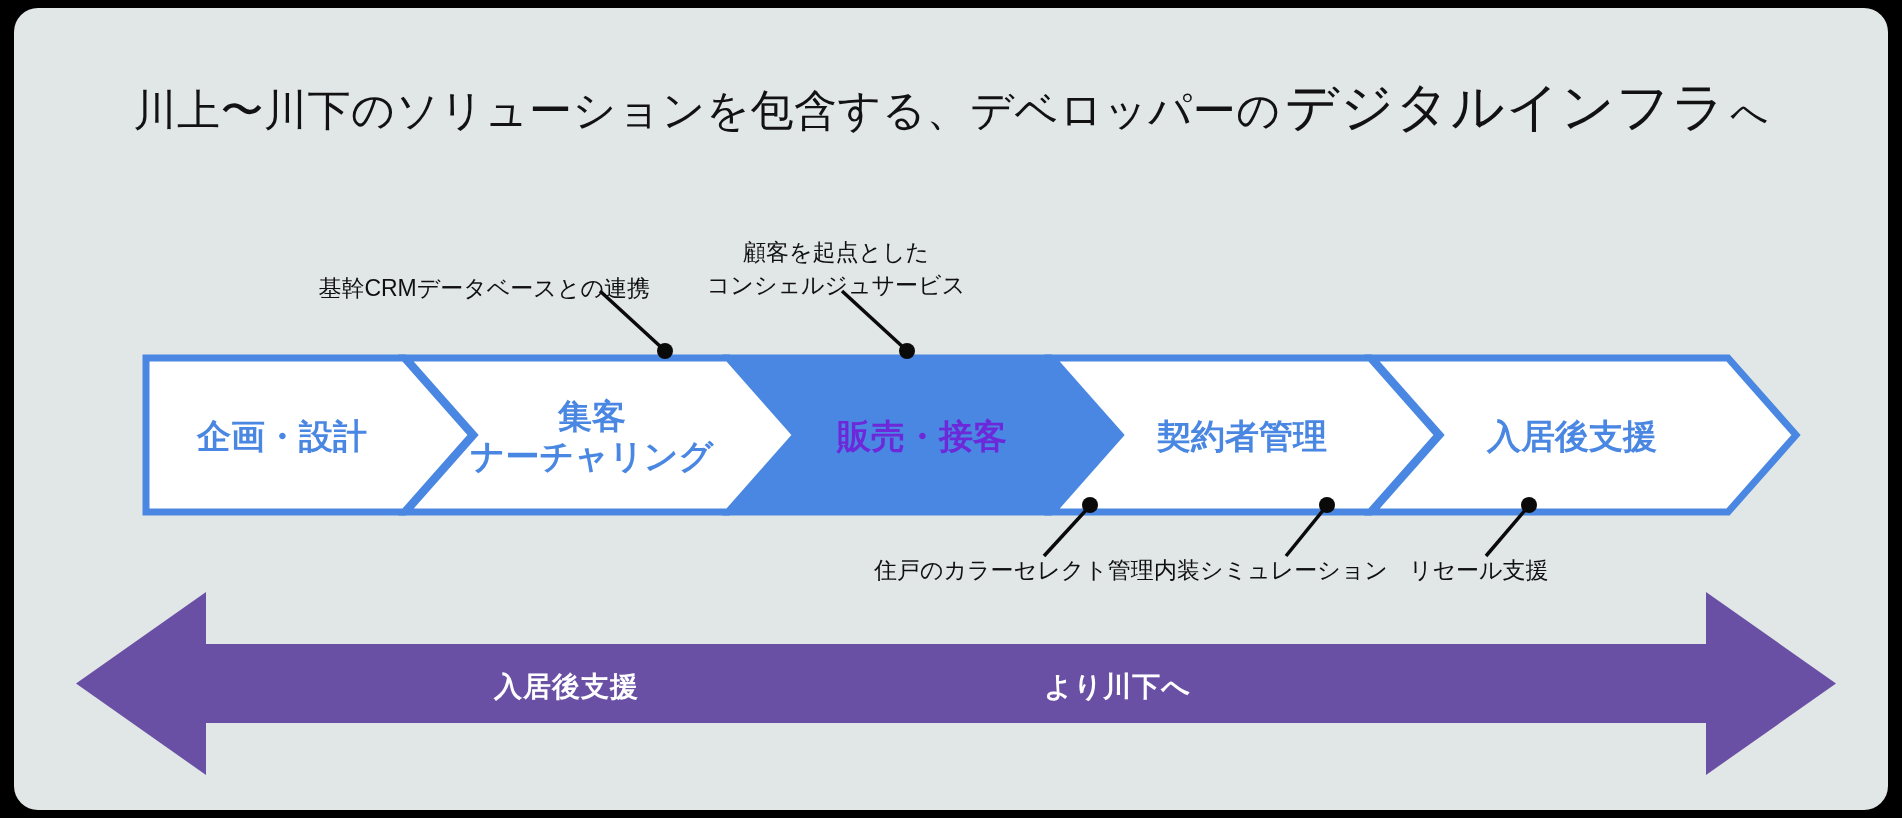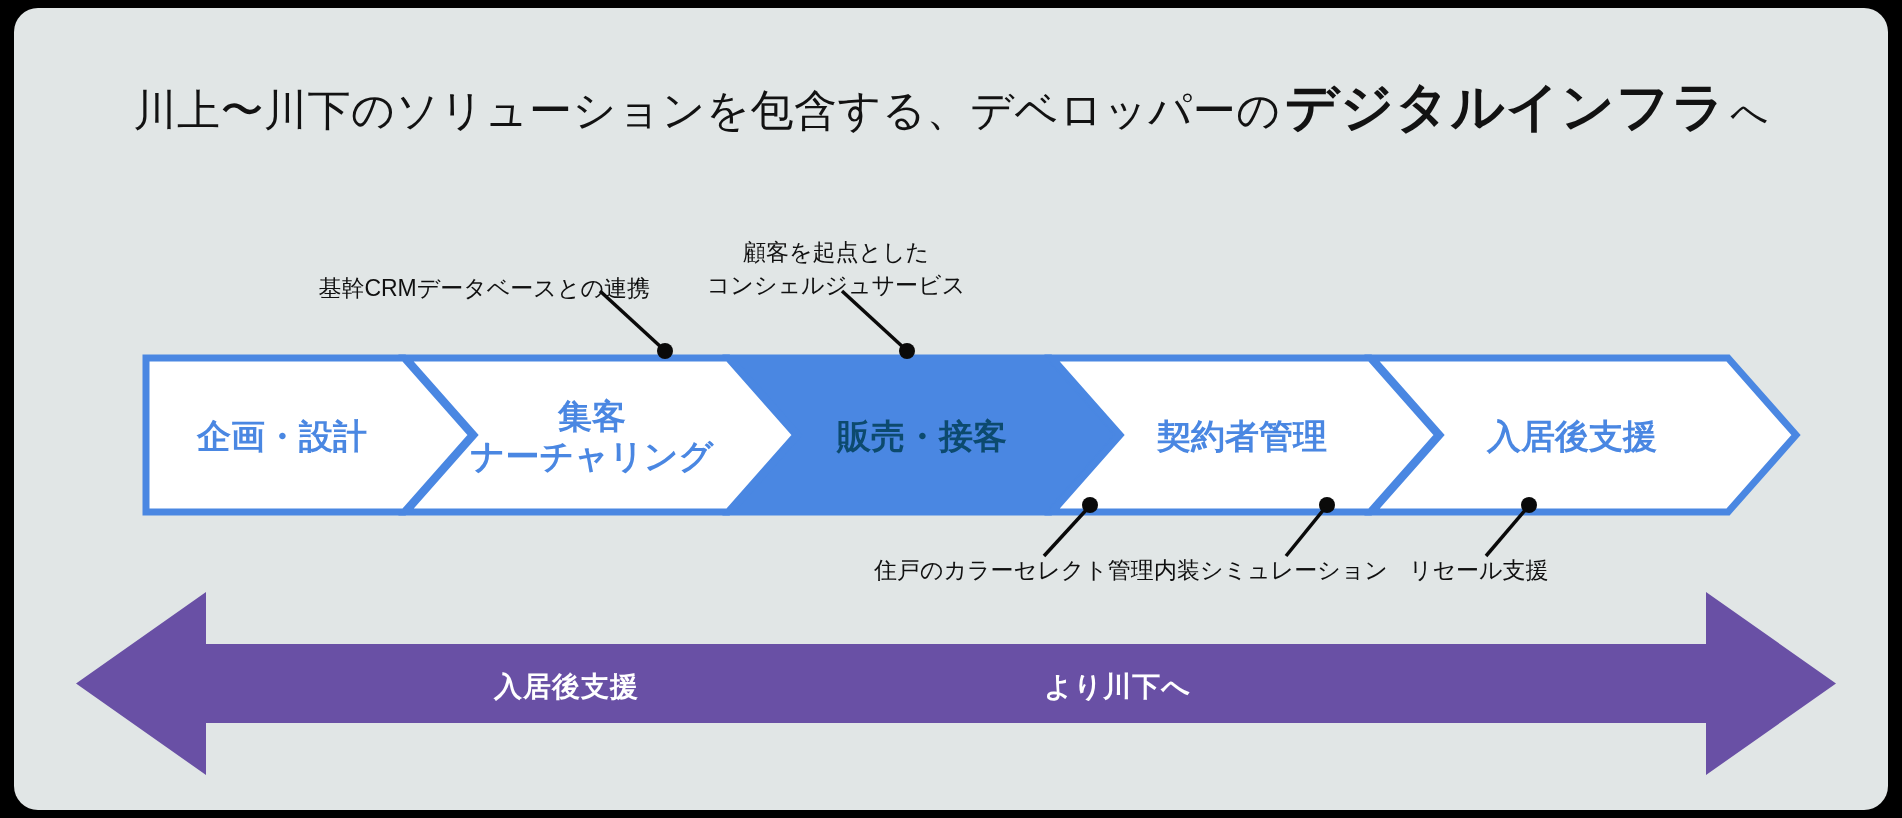--- a/index.html
+++ b/index.html
@@ -36,21 +36,21 @@
     color: #121212;
     line-height: 1;
   }
   #title .t-normal {
     font-size: 43px;
     font-weight: 400;
     letter-spacing: 0.5px;
   }
   #title .t-strong {
     font-size: 53px;
-    font-weight: 700;
+    font-weight: 400;
     letter-spacing: 1px;
     margin: 4px 4px;
   }
   #title .t-tail {
     font-size: 37px;
     font-weight: 400;
   }
 
   
   #pipeline {
@@ -65,21 +65,21 @@
   .stage-label {
     position: absolute;
     text-align: center;
     white-space: nowrap;
     font-weight: 700;
     font-size: 34px;
     line-height: 1.18;
     color: #4A87E2;
     pointer-events: none;
   }
-  .stage-label.filled { color: #0c4a6e; }
+  .stage-label.filled { color: #6d28d9; }
 
   
   .callout {
     position: absolute;
     color: #101010;
     font-size: 23px;
     font-weight: 400;
     line-height: 1.42;
     white-space: nowrap;
   }

